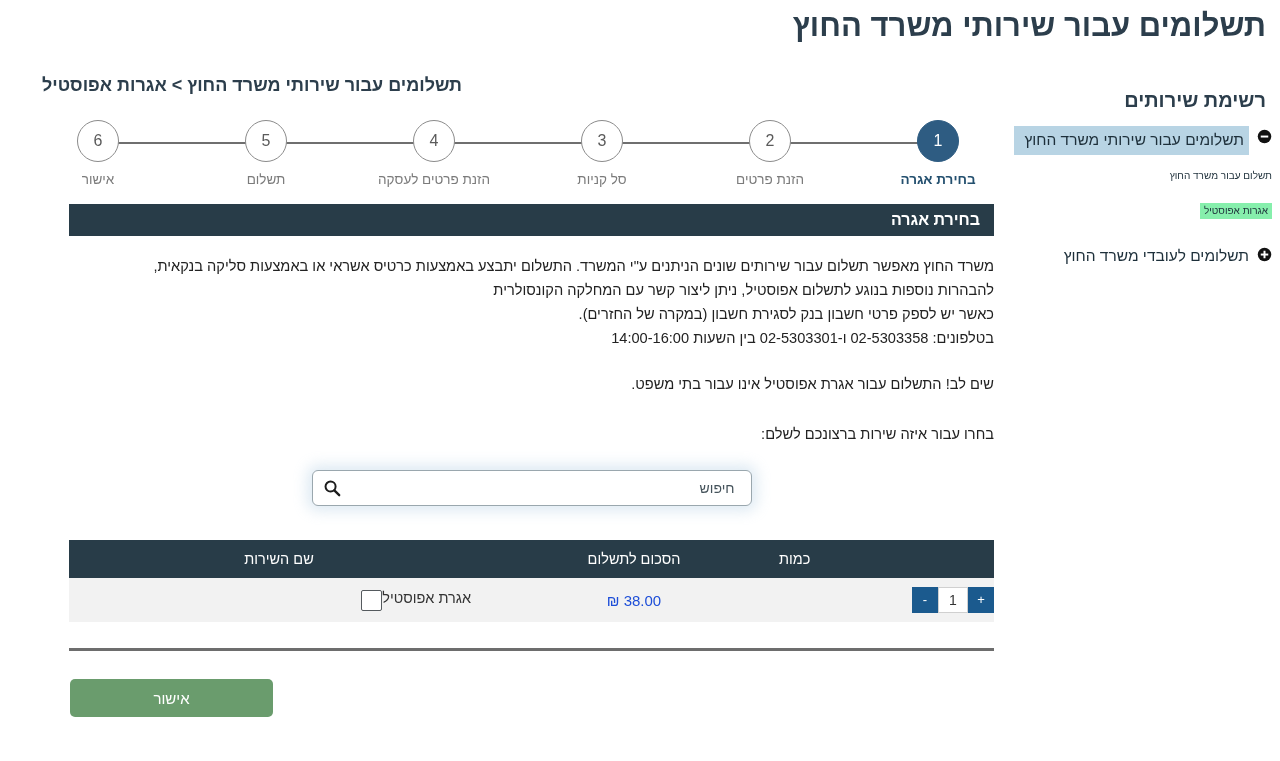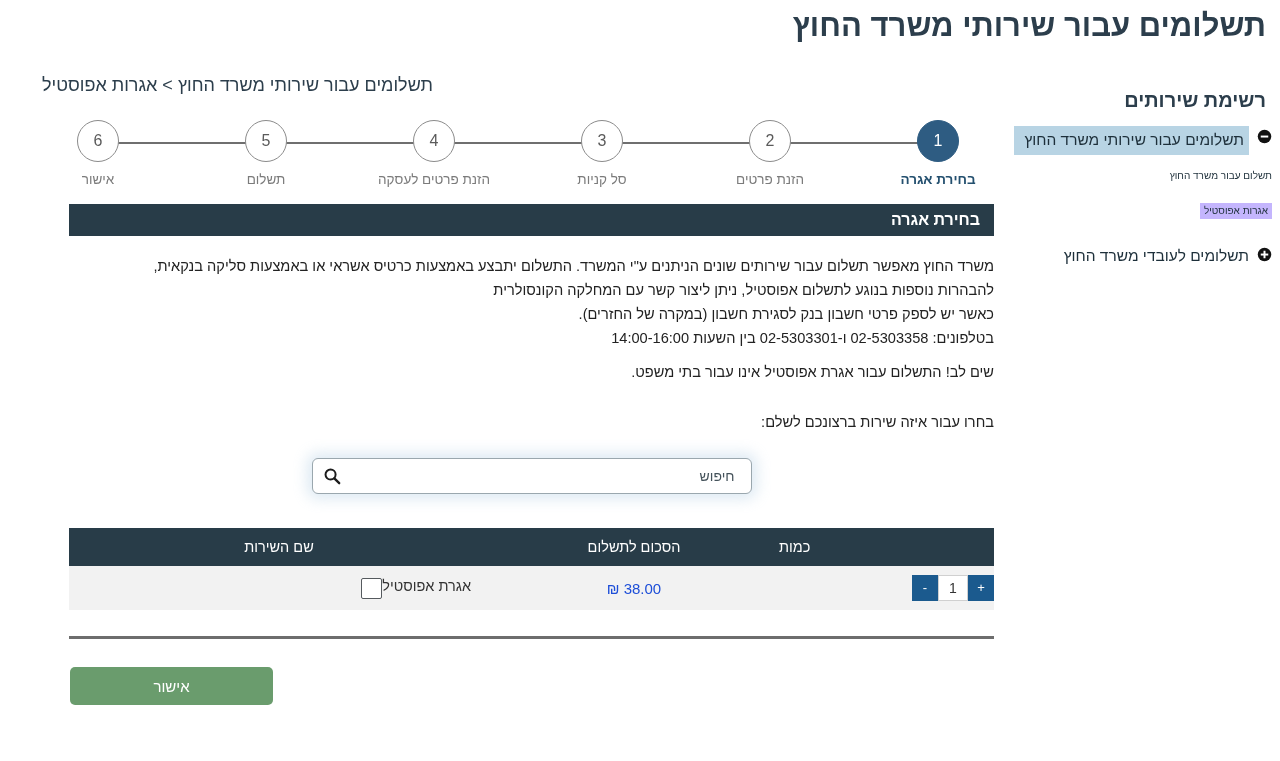--- a/index.html
+++ b/index.html
@@ -92,37 +92,37 @@
     color: #1d2f3a;
     text-align: right;
     padding-left: 27px;
     margin-bottom: 13px;
   }
   .tree-child .chip {
     display: inline;
     font-weight: normal;
   }
   .tree-child.active .chip {
-    background: #c4b5fd;
+    background: #86efac;
     padding: 2px 4px 3px 4px;
   }
   .tree-node.spaced { margin-top: 22px; }
 
   
   .content {
     position: absolute;
     top: 72px;
     right: 286px;
     width: 958px;
   }
 
   .breadcrumb {
     text-align: left;
     font-size: 18px;
-    font-weight: normal;
+    font-weight: bold;
     color: #2c3e4c;
     padding-left: 6px;
     line-height: 26px;
     white-space: nowrap;
   }
 
   
   .stepper {
     position: relative;
     margin-top: 22px;
@@ -202,21 +202,21 @@
   
   .body-text {
     width: 925px;
     margin-top: 18px;
     text-align: right;
     font-size: 14.6px;
     line-height: 24px;
     color: #222222;
   }
   .body-text p { margin: 0; }
-  .body-text p.gap { margin-top: 10px; }
+  .body-text p.gap { margin-top: 22px; }
   .body-text p.gap2 { margin-top: 26px; }
 
   
   .search-wrap {
     width: 925px;
     margin-top: 24px;
     display: flex;
     justify-content: center;
   }
   .search-box {

